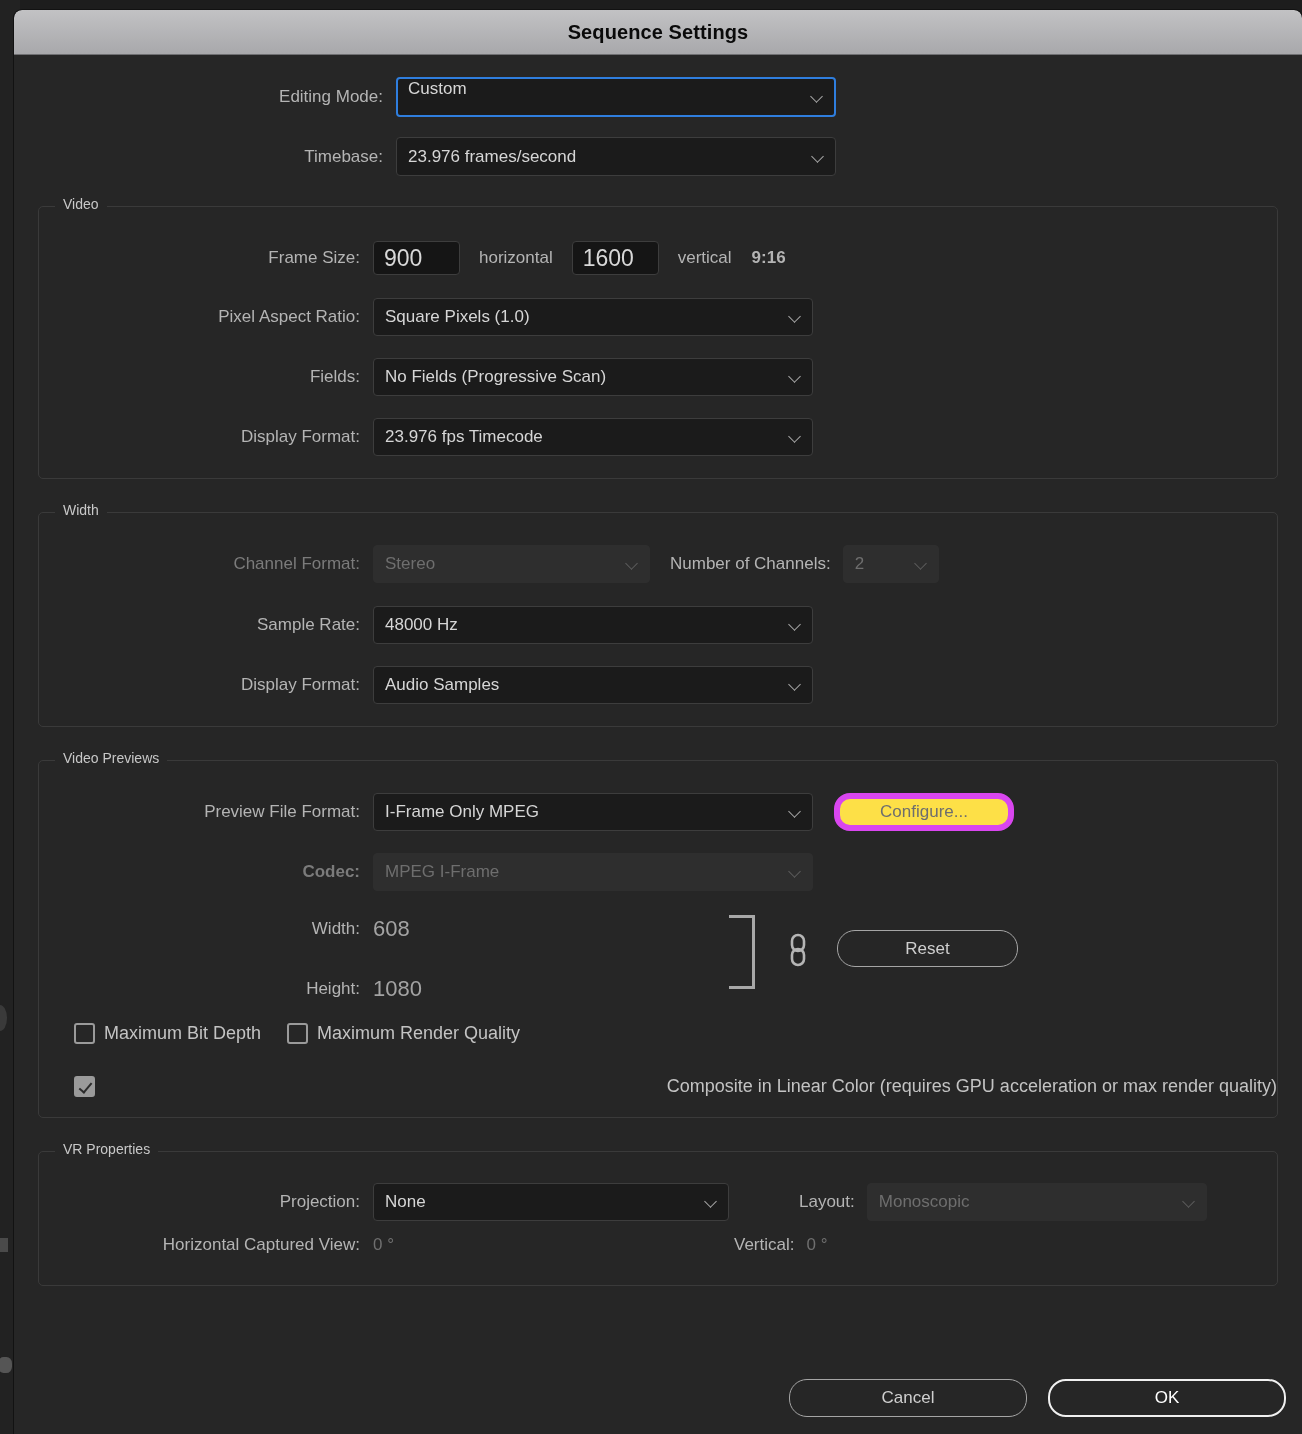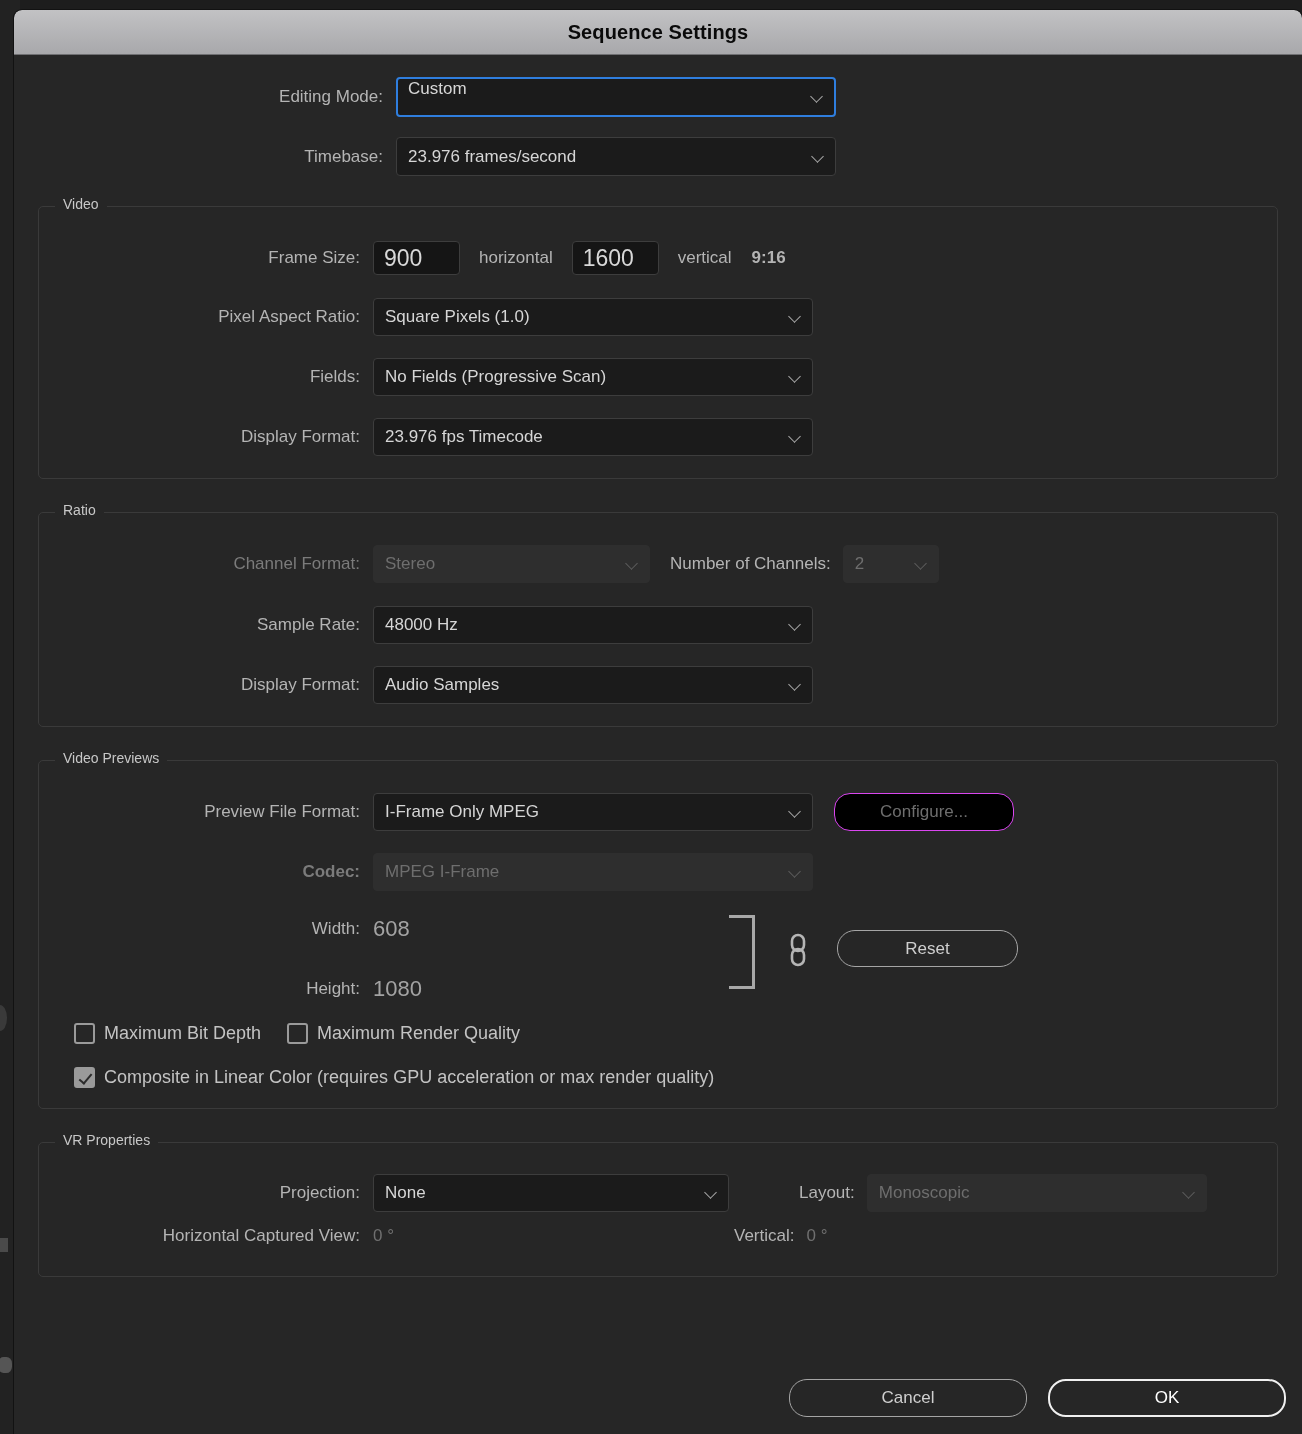--- a/index.html
+++ b/index.html
@@ -110,21 +110,21 @@
   .btn-pill {
     box-sizing:border-box; border-radius:18px;
     display:flex; align-items:center; justify-content:center;
     font-size:17px; cursor:default;
   }
   .btn-outline {
     border:1px solid #a5a5a5; background:transparent; color:#cfcfcf;
   }
   .btn-outline.strong { border:2px solid #f0f0f0; color:#ffffff;justify-content:center; }
   .btn-filled-disabled {
-    background:#000000; border:1px solid #d946ef; color:#6e6e6e;
+    background:#fde047; border:6px solid #d946ef; color:#6e6e6e;
     border-radius:16px;
   }
 
   
   .cbox {
     width:21px; height:21px; box-sizing:border-box;
     border:2px solid #9a9a9a; border-radius:3px; background:transparent;
     position:relative; flex:none;
   }
   .cbox.checked { background:#9a9a9a; border-color:#9a9a9a; }
@@ -219,21 +219,21 @@
           <div class="select" style="margin-left:13px;width:440px;height:38px;">
             <span>23.976 fps Timecode</span>
             <span class="chev"></span>
           </div>
         </div>
 
       </div>
     </div>
 
     <div class="group" style="margin-top:33px;">
-      <span class="legend">Ratio</span>
+      <span class="legend">Width</span>
       <div class="group-inner" style="padding-top:32px;padding-bottom:22px;">
 
         <div class="row">
           <div class="lbl dim" style="width:321px;">Channel Format:</div>
           <div class="select disabled" style="margin-left:13px;width:277px;height:38px;">
             <span>Stereo</span>
             <span class="chev"></span>
           </div>
           <span class="lbl" style="margin-left:20px;">Number of Channels:</span>
           <div class="select disabled" style="margin-left:12px;width:96px;height:38px;">
@@ -313,21 +313,21 @@
           <div class="row">
             <span class="cbox"></span>
             <span class="cb-label">Maximum Bit Depth</span>
           </div>
           <div class="row" style="margin-left:26px;">
             <span class="cbox"></span>
             <span class="cb-label">Maximum Render Quality</span>
           </div>
         </div>
 
-        <div class="row" style="margin-top:23px;padding-left:35px;">
+        <div class="row" style="margin-top:32px;padding-left:35px;justify-content:space-between;">
           <span class="cbox checked"></span>
           <span class="cb-label">Composite in Linear Color (requires GPU acceleration or max render quality)</span>
         </div>
 
       </div>
     </div>
 
     <div class="group" style="margin-top:33px;">
       <span class="legend">VR Properties</span>
       <div class="group-inner" style="padding-top:31px;padding-bottom:30px;">

